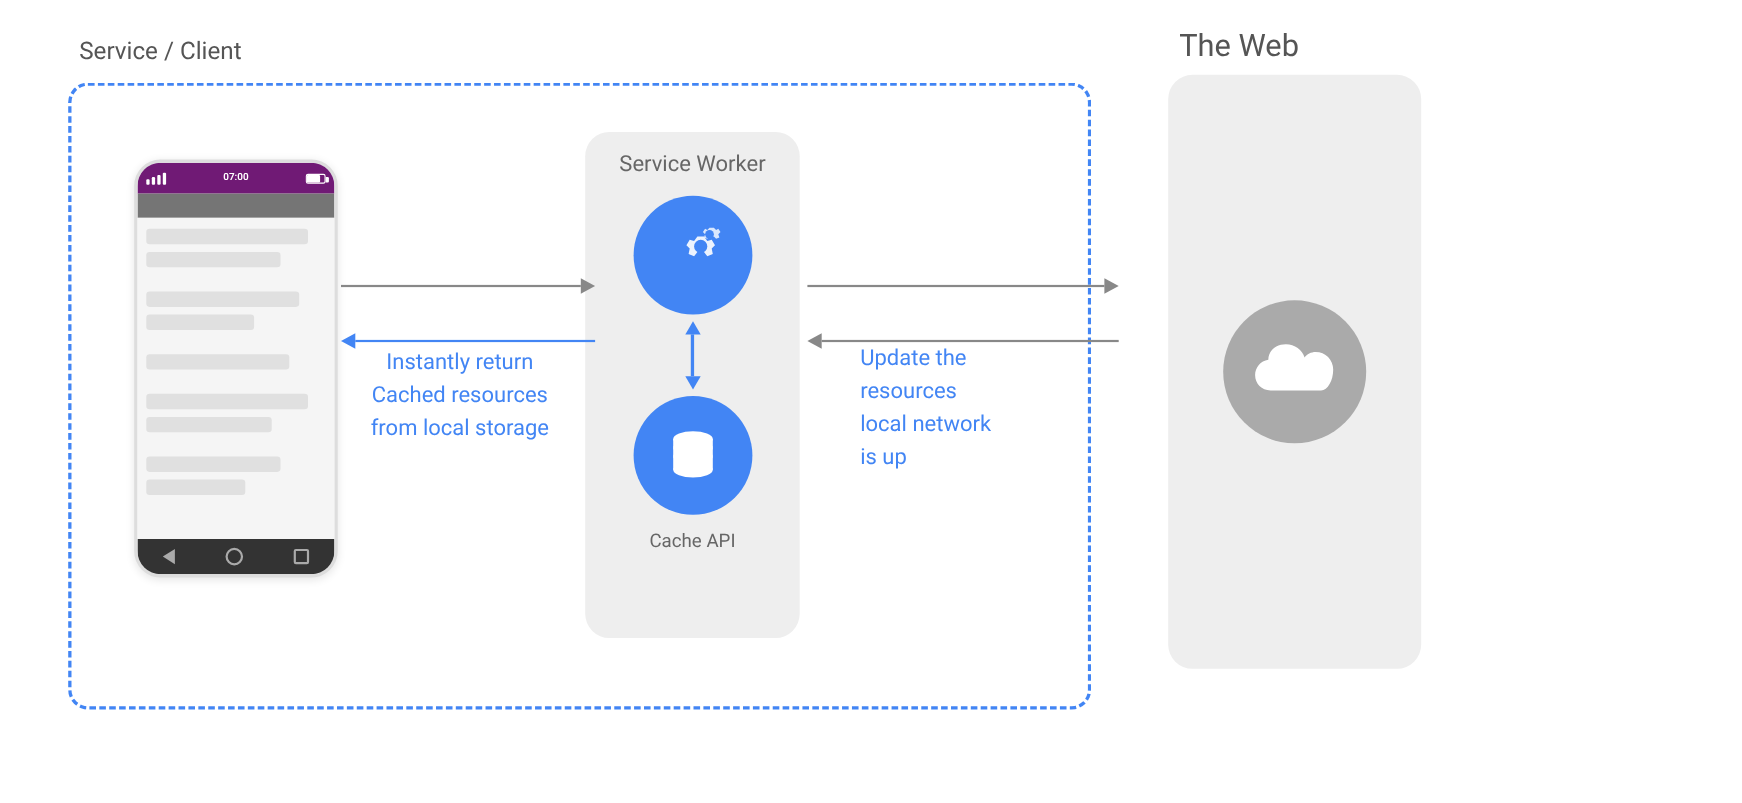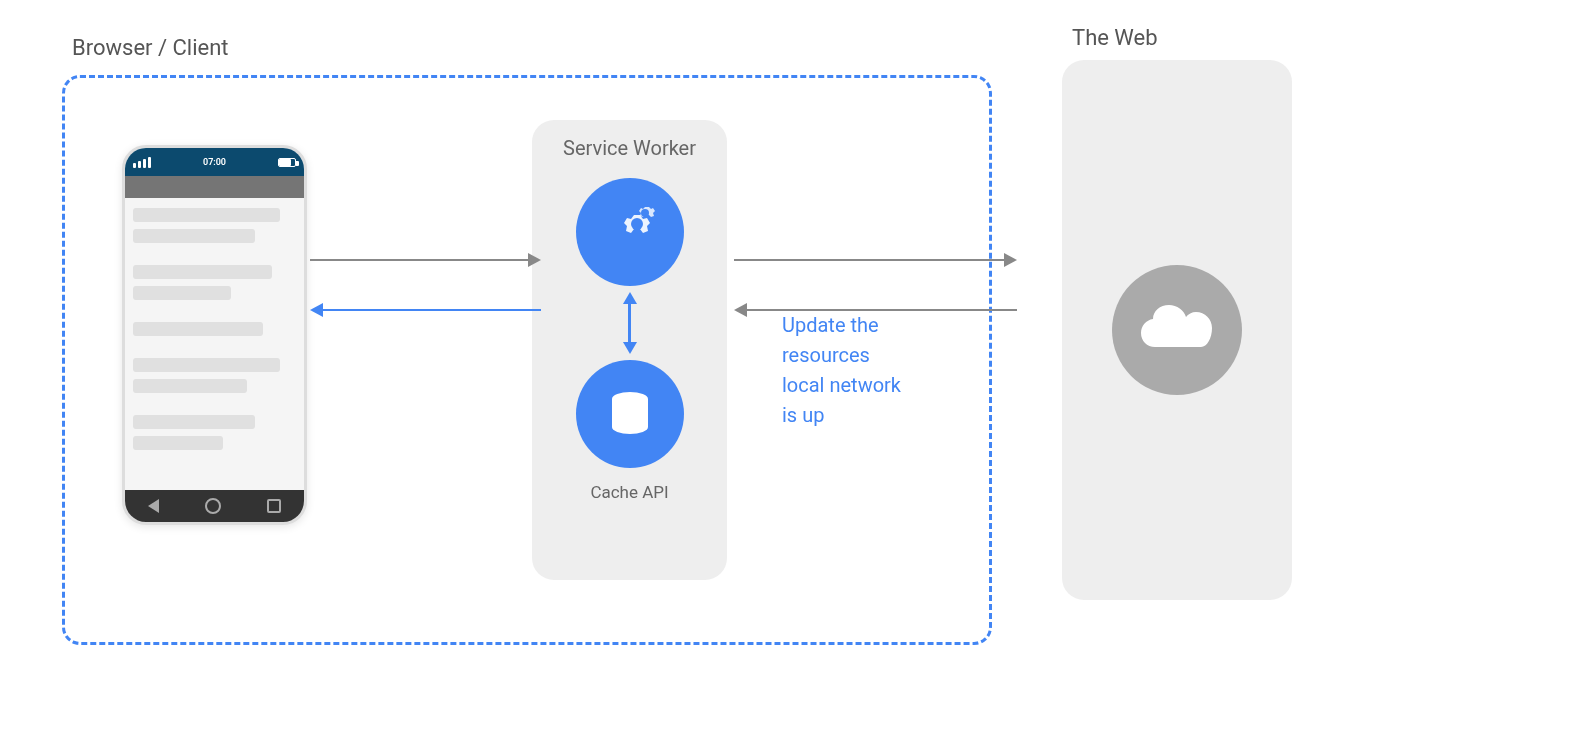--- a/index.html
+++ b/index.html
@@ -41,21 +41,21 @@
       height: 380px;
       background: #fff;
       border-radius: 24px;
       border: 3px solid #ddd;
       box-shadow: 0 2px 8px rgba(0,0,0,0.1);
       overflow: hidden;
       display: flex;
       flex-direction: column;
     }
     .phone-top-bar {
-      background: #0c4a6e;
+      background: #701a75;
       height: 28px;
       display: flex;
       align-items: center;
       justify-content: space-between;
       padding: 0 8px;
       flex-shrink: 0;
     }
     .phone-top-bar .signal {
       display: flex; gap: 2px; align-items: flex-end;
     }
@@ -110,21 +110,21 @@
     }
 
     
     svg { display: block; }
   </style>
 </head>
 <body>
 
 <div class="diagram">
 
-  <div style="position:absolute; top:10px; left:30px; font-size:22px; color:#555;">Browser / Client</div>
+  <div style="position:absolute; top:10px; left:30px; font-size:22px; color:#555;">Service / Client</div>
 
   <div class="dashed-box" style="position:absolute; top:50px; left:20px; width:930px; height:570px; border:3px dashed #4285F4; border-radius:18px;"></div>
 
   <div class="phone" style="position:absolute; top:120px; left:80px;">
 
     <div class="phone-top-bar">
       <div class="signal">
         <div class="signal-bar" style="height:5px;"></div>
         <div class="signal-bar" style="height:7px;"></div>
         <div class="signal-bar" style="height:9px;"></div>
@@ -205,40 +205,45 @@
   <div style="position:absolute; top:228px; left:268px; display:flex; align-items:center;">
     <div style="width:218px; height:2px; background:#888;"></div>
     <div style="width:0;height:0;border-top:7px solid transparent;border-bottom:7px solid transparent;border-left:13px solid #888;"></div>
   </div>
 
   <div style="position:absolute; top:278px; left:268px; display:flex; align-items:center;">
     <div style="width:0;height:0;border-top:7px solid transparent;border-bottom:7px solid transparent;border-right:13px solid #4285F4;"></div>
     <div style="width:218px; height:2.5px; background:#4285F4;"></div>
   </div>
 
+  <div style="position:absolute; top:288px; left:295px; text-align:center; color:#4285F4; font-size:20px; line-height:1.5;">
+    <div>Instantly return</div>
+    <div>Cached resources</div>
+    <div>from local storage</div>
+  </div>
 
   <div style="position:absolute; top:228px; left:692px; display:flex; align-items:center;">
     <div style="width:270px; height:2px; background:#888;"></div>
     <div style="width:0;height:0;border-top:7px solid transparent;border-bottom:7px solid transparent;border-left:13px solid #888;"></div>
   </div>
 
   <div style="position:absolute; top:278px; left:692px; display:flex; align-items:center;">
     <div style="width:0;height:0;border-top:7px solid transparent;border-bottom:7px solid transparent;border-right:13px solid #888;"></div>
     <div style="width:270px; height:2px; background:#888;"></div>
   </div>
 
   <div style="position:absolute; top:285px; left:740px; text-align:left; color:#4285F4; font-size:20px; line-height:1.5;">
     <div>Update the</div>
     <div>resources</div>
     <div>local network</div>
     <div>is up</div>
   </div>
 
   <div style="position:absolute; top:0px; left:1020px;">
-    <div style="font-size:22px; color:#555; margin-bottom:10px; padding-left:10px;">The Web</div>
+    <div style="font-size:28px; color:#555; margin-bottom:10px; padding-left:10px;">The Web</div>
     <div style="width:230px; height:540px; background:#eeeeee; border-radius:22px; display:flex; align-items:center; justify-content:center; margin-top:8px;">
       <div style="width:130px; height:130px; background:#aaaaaa; border-radius:50%; display:flex; align-items:center; justify-content:center;">
 
         <svg width="80" height="55" viewBox="0 0 80 55" fill="none" xmlns="http://www.w3.org/2000/svg">
           <path d="M64 44H18C10 44 4 38 4 30C4 23 9 17 16 16C16 8 23 2 32 2C40 2 47 7 49 14C51 11 55 9 59 9C68 9 75 16 75 25C75 35 70 44 64 44Z" fill="white"></path>
         </svg>
       </div>
     </div>
   </div>
 

